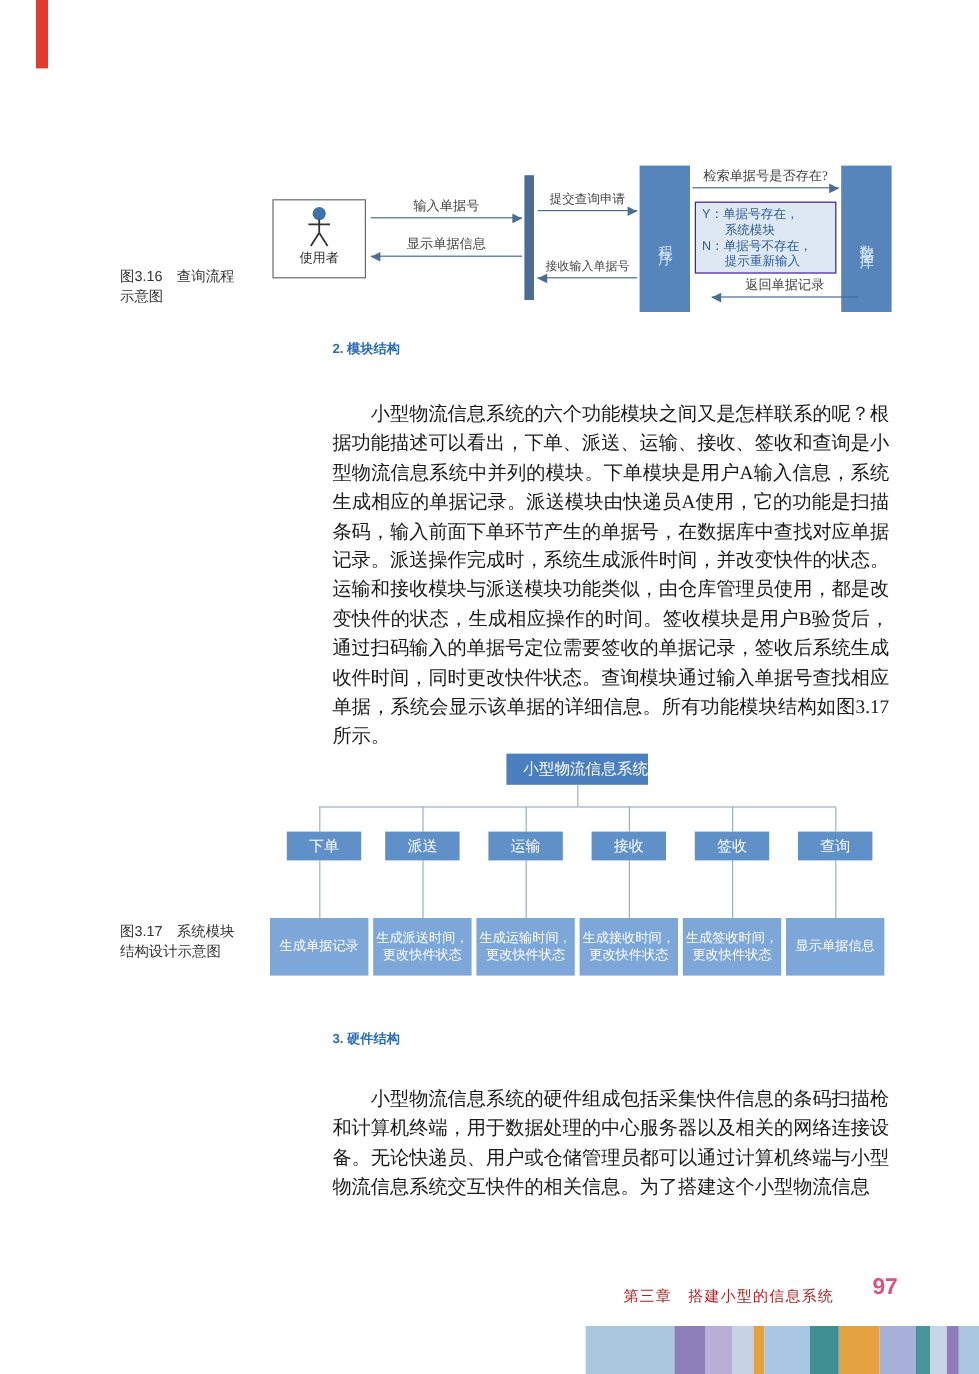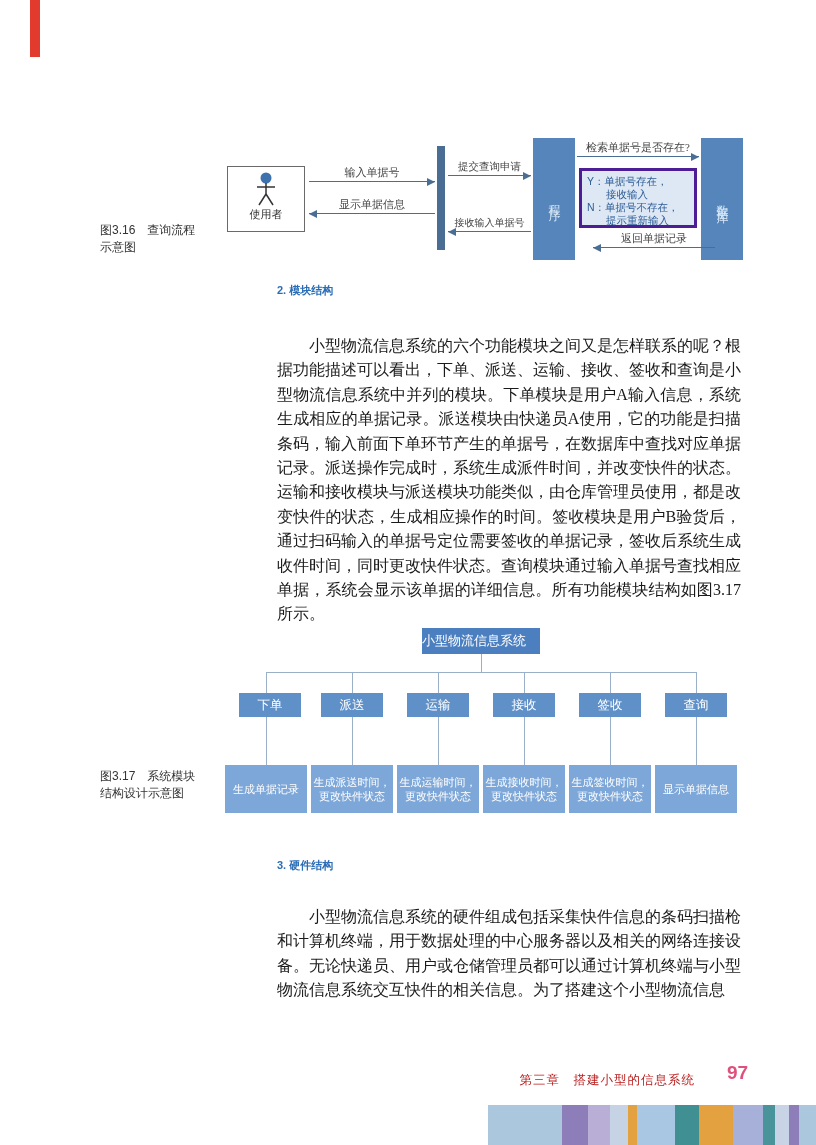--- a/index.html
+++ b/index.html
@@ -20,41 +20,41 @@
   .activation-bar { position:absolute; left:212px; top:8px; width:8px; height:104px; background:#4a6d94; }
   .lifeline-bar { position:absolute; top:0; width:42px; height:122px; background:#5585bb; display:flex; align-items:center; justify-content:center; }
   .lifeline-bar .vtext { writing-mode:vertical-rl; font-size:12px; letter-spacing:3px; color:#d8e8f8; }
   .bar-program { left:308px; }
   .bar-db { left:476px; }
   .msg { position:absolute; }
   .msg .lbl { display:block; text-align:center; font-size:11px; color:#444; line-height:13px; margin-bottom:2px; white-space:nowrap;font-family:Liberation Serif, serif; }
   .msg .line { position:relative; height:1px; background:#4a6d94; }
   .msg.r .line::after { content:""; position:absolute; right:0; top:-3.5px; border-left:8px solid #4a6d94; border-top:4px solid transparent; border-bottom:4px solid transparent; }
   .msg.l .line::after { content:""; position:absolute; left:0; top:-3.5px; border-right:8px solid #4a6d94; border-top:4px solid transparent; border-bottom:4px solid transparent; }
-  .yn-box { position:absolute; left:354px; top:30px; width:118px; height:60px; background:#dde8f4; border:3px solid #4c1d95; color:#2f5d97; font-size:10.5px; line-height:13px; padding:4px 5px; }
+  .yn-box { position:absolute; left:354px; top:30px; width:118px; height:60px; background:#dde8f4; border:1px solid #4c1d95; color:#2f5d97; font-size:10.5px; line-height:13px; padding:4px 5px; }
   .yn-box .indent { padding-left:1.8em; }
 
   
   .caption { position:absolute; left:100px; width:118px; font-size:12px; line-height:17px; color:#333; }
   .cap16 { top:222px; }
   .cap17 { top:768px; }
 
   
   .heading { position:absolute; left:277px; font-size:11px; font-weight:bold; color:#2a6cb5; }
   .h2-1 { top:283px; }
   .h3-1 { top:858px; }
   .body-par { position:absolute; left:277px; width:464px; font-family:"Liberation Serif","DejaVu Serif",serif;
     font-size:16px; line-height:24.4px; color:#1a1a1a; text-align:justify; text-indent:2em; }
   .p1 { top:334px; }
   .p2 { top:905px; }
 
   
   .fig17 { position:absolute; left:225px; top:628px; width:522px; height:185px; }
   .root-box { position:absolute; left:197px; top:0; width:118px; height:26px; background:#4c7fc0; color:#fff;
-    font-size:13px; line-height:26px; text-align:left; }
+    font-size:13px; line-height:26px; text-align:right; }
   .cline { position:absolute; background:#9ab0c8; }
   .module-box { position:absolute; top:65px; width:62px; height:24px; background:#6090c8; color:#fff;
     font-size:12.5px; line-height:24px; text-align:center; }
   .desc-box { position:absolute; top:137px; width:82px; height:48px; background:#7da7d8; color:#fff;
     font-size:11px; line-height:14px; display:flex; align-items:center; justify-content:center; text-align:center; padding:2px; }
 
   
   .footer-chapter { position:absolute; top:1072px; right:121px; font-size:12.5px; color:#b91c1c; letter-spacing:1px; }
   .page-number { position:absolute; left:727px; top:1062px; font-size:19px; font-weight:bold; color:#e0507d; }
   .deco { position:absolute; left:488px; top:1105px; width:328px; height:40px; display:flex; }
@@ -110,21 +110,21 @@
       <div class="line"></div>
     </div>
 
     <div class="msg r" style="left:352px; top:3px; width:122px;">
       <span class="lbl">检索单据号是否存在?</span>
       <div class="line"></div>
     </div>
 
     <div class="yn-box">
       <div>Y：单据号存在，</div>
-      <div class="indent">接收输入</div>
+      <div class="indent">系统模块</div>
       <div>N：单据号不存在，</div>
       <div class="indent">提示重新输入</div>
     </div>
 
     <div class="msg l" style="left:368px; top:94px; width:122px;">
       <span class="lbl">返回单据记录</span>
       <div class="line"></div>
     </div>
   </div>
 

